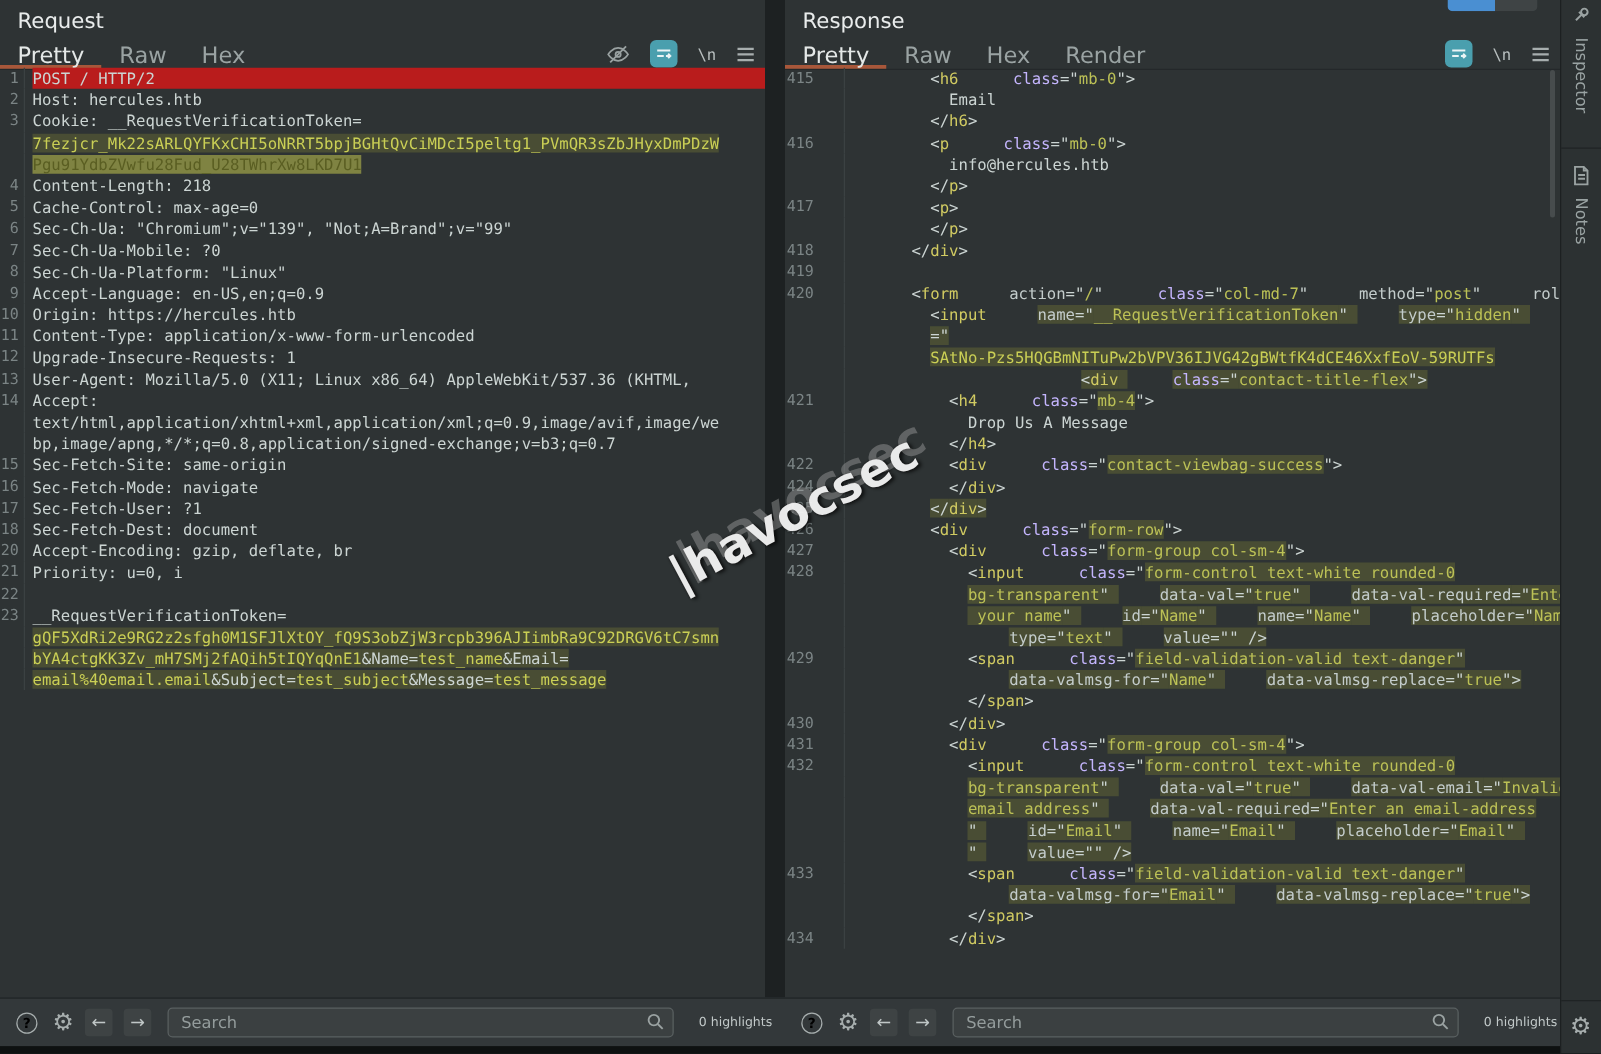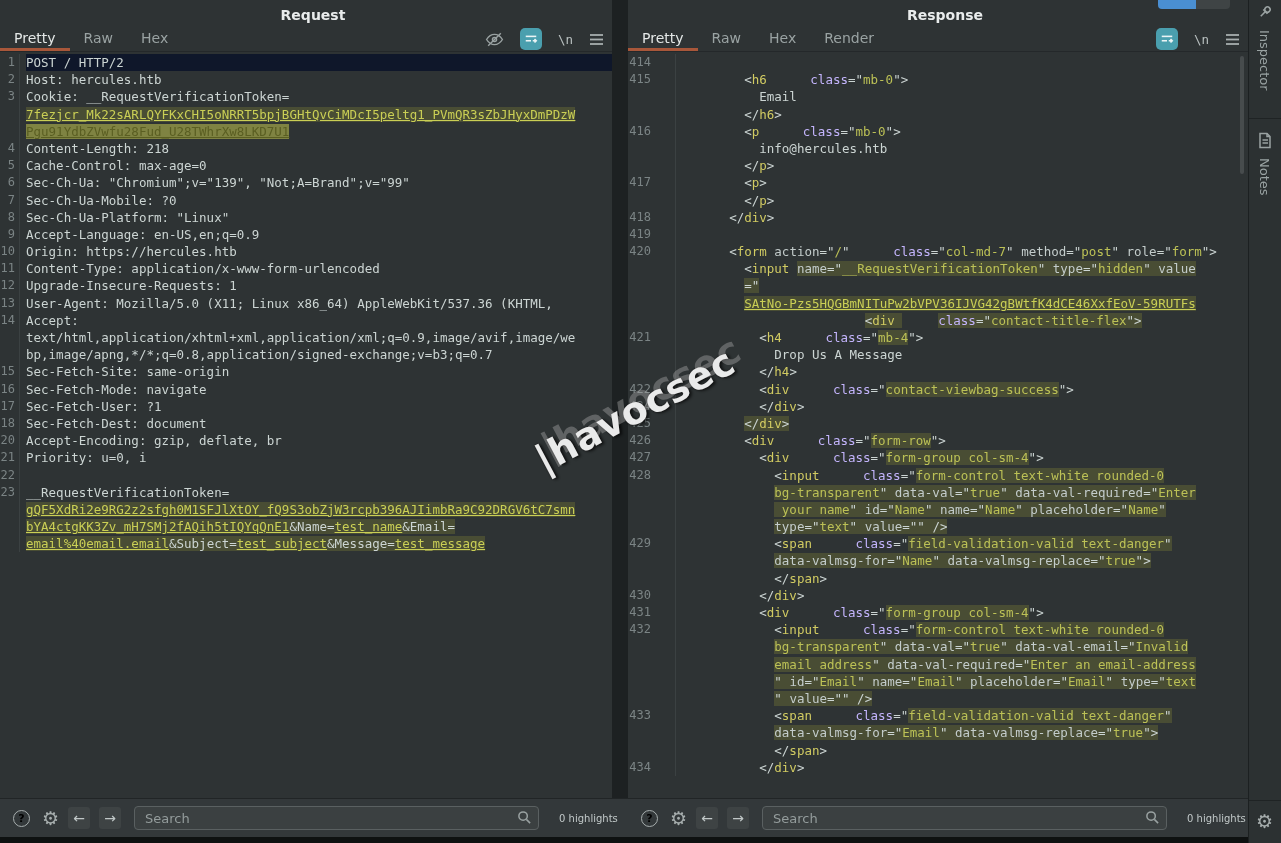--- a/index.html
+++ b/index.html
@@ -6,44 +6,44 @@
   html,body { background:#121515; }
   .app{ position:relative; width:1281px; height:843px; overflow:hidden;
         background:#1d2122; font-family:"DejaVu Sans","Liberation Sans",sans-serif; }
 
   
   .pane{ position:absolute; top:0; height:798px; background:#2e3334; overflow:hidden; }
   .pane.req{ left:0; width:612px; }
   .pane.resp{ left:628px; width:620px; }
   .seam{ position:absolute; left:612px; top:0; width:16px; height:798px; background:#1d2122; }
 
-  .ptitle{ padding:7px 0 3px 14px; font-size:14px; font-weight:bold; color:#e9ecec;text-align:center; }
+  .ptitle{ padding:7px 0 3px 14px; font-size:17px; font-weight:normal; color:#e9ecec; }
   .tabrow{ position:relative; display:flex; align-items:stretch; height:26px;
            border-bottom:1px solid #24282a; }
-  .tab{ padding:4px 14px 0 14px; font-size:14px; color:#9aa3a3; cursor:default; }
+  .tab{ padding:4px 14px 0 14px; font-size:18px; color:#9aa3a3; cursor:default; }
   .tab.active{ color:#e4e8e7; border-bottom:3px solid #a8573a; }
   .iconrow{ position:absolute; right:8px; top:0; height:26px; display:flex; align-items:center; gap:16px; }
 
   
   .codewrap{ position:absolute; left:0; right:0; top:54px; bottom:0; overflow:hidden;
              font-family:"DejaVu Sans Mono","Liberation Mono",monospace; font-size:12.5px; }
   .crow{ display:flex; height:17.2px; line-height:17.2px; }
   .lnum{ flex:none; text-align:right; color:#7b8485; font-size:12px;
          border-right:1px solid #3b4142; }
   .req .lnum{ width:20px; padding-right:4px; margin-right:6px; }
   .resp .lnum{ width:48px; padding-right:24px; margin-right:8px; }
   .ctext{ flex:1; white-space:pre; color:#ccd5d3; }
-  .crow.cur .ctext{ background:#0f172a; }
+  .crow.cur .ctext{ background:#b91c1c; }
 
   .s-pl{ color:#ccd5d3; }
   .s-tag{ color:#d1cb62;text-align:center; }
   .s-cls{ color:#c4b5fd;margin-left:36px; }
-  .s-attr{ color:#c3cccb; }
+  .s-attr{ color:#c3cccb;margin-left:33px; }
   .s-val{ color:#bcc156; }
-  .s-tok{ color:#cacf55;text-decoration:underline; }
+  .s-tok{ color:#cacf55; }
   .s-h{ background:rgba(160,165,55,.24); }
   .s-hb{ background:rgba(208,212,80,.5); color:#5a5e22; }
 
   
   .uicon{ display:inline-flex; align-items:center; justify-content:center; color:#a7aeae; }
   .wrapbtn{ width:22px; height:22px; background:#4a9fae; border-radius:5px;
             display:flex; align-items:center; justify-content:center; }
   .nlicon{ font-family:"DejaVu Sans Mono",monospace; font-size:12.5px; color:#b9c0c0; }
   .qicon{ width:17px; height:17px; border:1.5px solid #a7aeae; border-radius:50%;
           font-size:11px; font-weight:bold; display:flex; align-items:center; justify-content:center; }
@@ -274,24 +274,20 @@
           <svg width="15" height="13" viewBox="0 0 15 13" stroke="#a7aeae" stroke-width="1.8">
             <line x1="1" y1="2" x2="14" y2="2"></line>
               <line x1="1" y1="6.5" x2="14" y2="6.5"></line>
               <line x1="1" y1="11" x2="14" y2="11"></line>
           </svg>
         </span>
       </div>
     </div>
     <div class="codewrap" id="resp-code">
         <div class="crow">
-          <span class="lnum">414</span>
-          <span class="ctext"><span class="s-pl"></span></span>
-        </div>
-        <div class="crow">
           <span class="lnum">415</span>
           <span class="ctext"><span class="s-pl">        &lt;</span><span class="s-tag">h6</span><span class="s-pl"> </span><span class="s-cls">class</span><span class="s-pl">="</span><span class="s-val">mb-0</span><span class="s-pl">"&gt;</span></span>
         </div>
         <div class="crow">
           <span class="lnum"></span>
           <span class="ctext"><span class="s-pl">          Email</span></span>
         </div>
         <div class="crow">
           <span class="lnum"></span>
           <span class="ctext"><span class="s-pl">        &lt;/</span><span class="s-tag">h6</span><span class="s-pl">&gt;</span></span>

